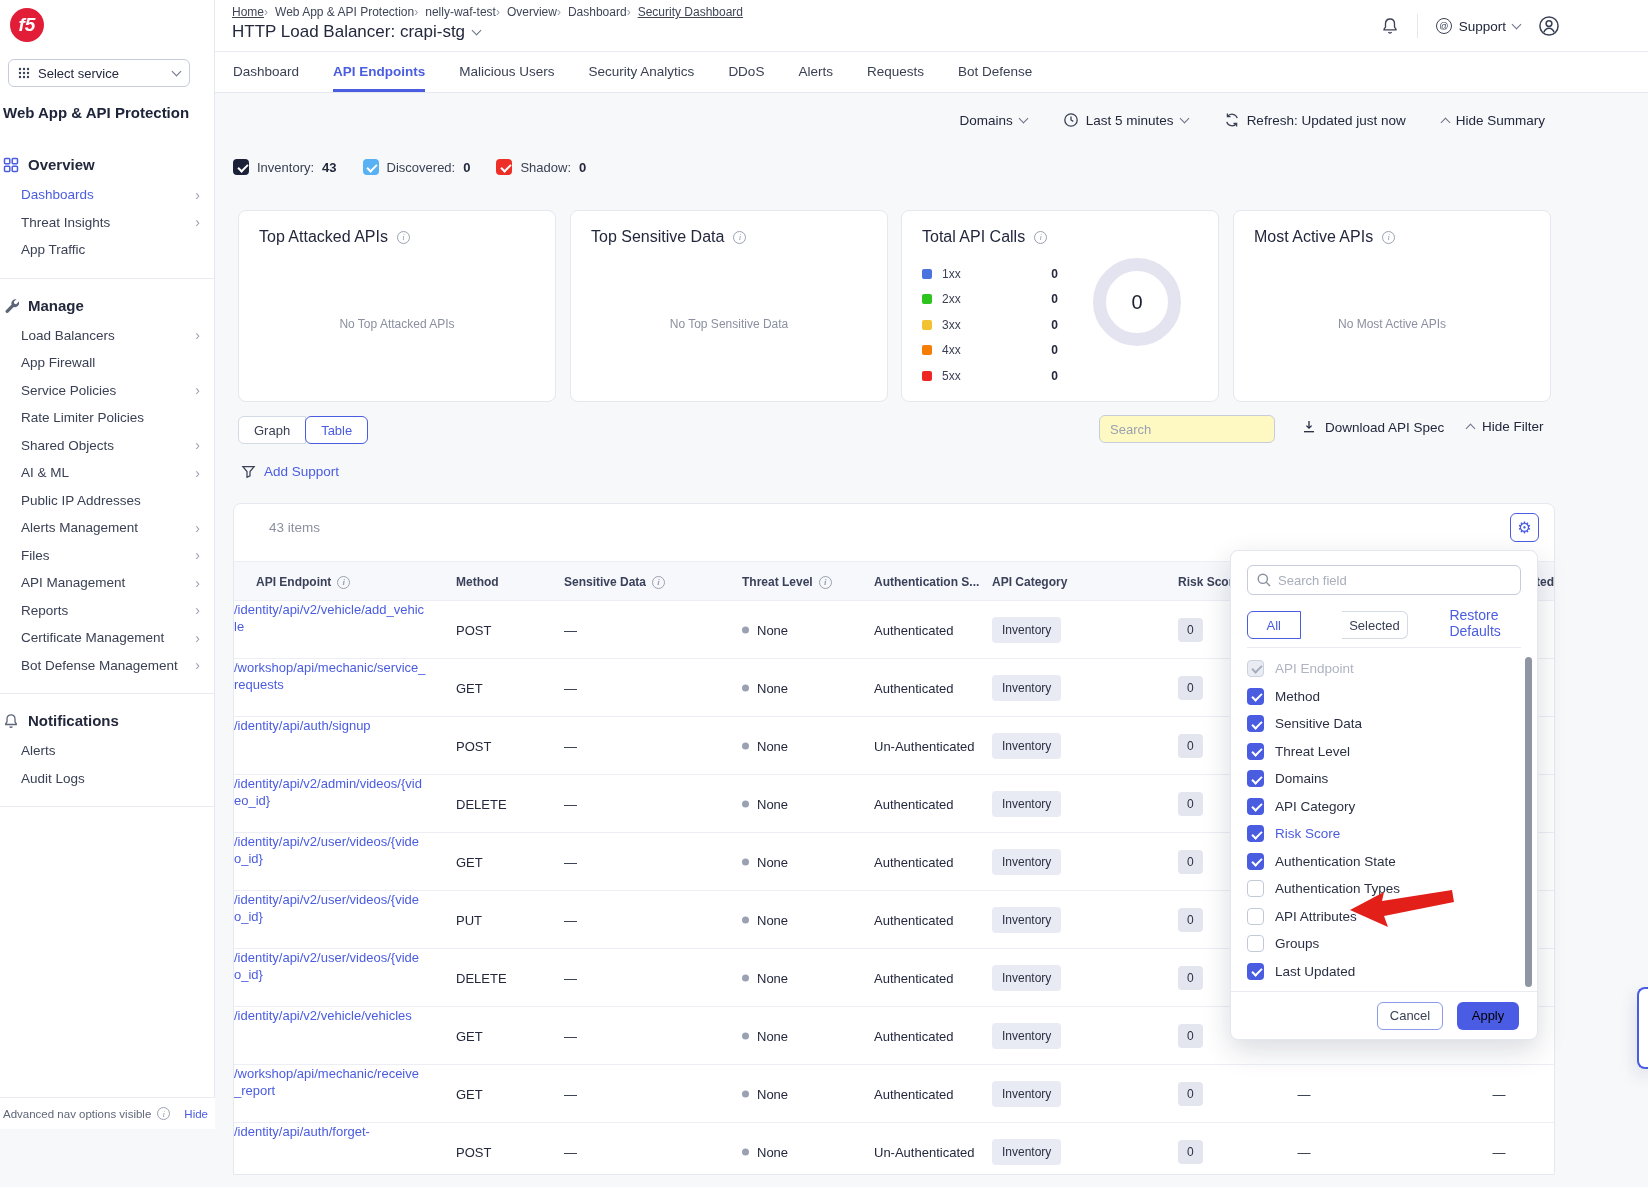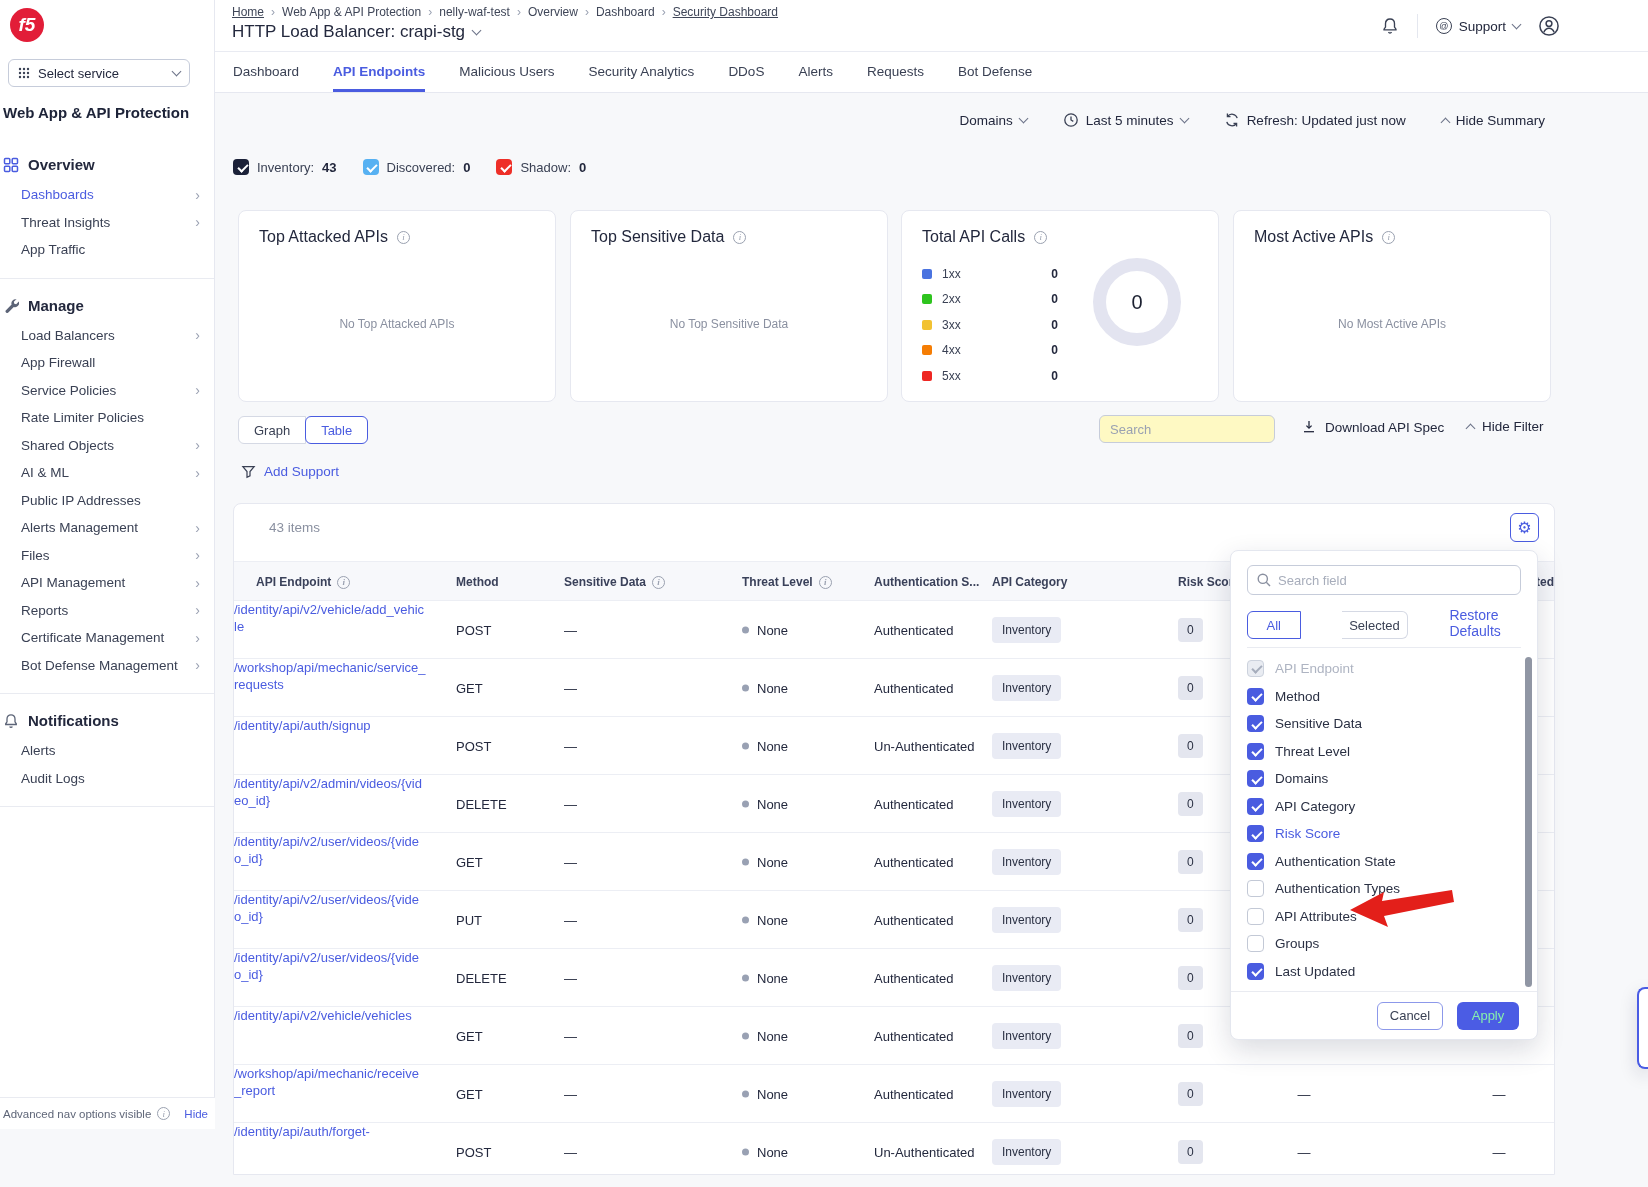--- a/index.html
+++ b/index.html
@@ -2,21 +2,21 @@
 <html><head>
 <meta charset="utf-8">
 <style>
   * { margin:0; padding:0; box-sizing:border-box; }
   body { font-family:"Liberation Sans","DejaVu Sans",sans-serif; color:#262b41; background:#fff; }
   .screen { position:relative; width:1648px; height:1187px; overflow:hidden; background:#f7f8fa; }
 
   
   .topbar { position:absolute; left:215px; top:0; right:0; height:52px; background:#fff; border-bottom:1px solid #e9ebf2; z-index:5;}
   .breadcrumb { position:absolute; left:17px; top:5px; font-size:12px; color:#3f4658; display:flex; gap:7px; align-items:center;}
-  .crumb-wrap{ display:flex; gap:7px; align-items:center;}
+  .crumb-wrap{ display:flex; align-items:center;}
   .crumb { color:#3f4658; text-decoration:none; cursor:pointer;}
   .crumb.u { text-decoration:underline; }
   .crumb-wrap:last-child .sep{ display:none;}
   .sep{ color:#9aa1b2; font-size:12px;}
   .page-title-row{ position:absolute; left:17px; top:22px; display:flex; align-items:center; gap:8px;}
   .page-title{ font-size:17px; color:#23283d; }
   .cv{ width:7px; height:7px; border-right:1.6px solid #6b7287; border-bottom:1.6px solid #6b7287; display:inline-block; transform:rotate(45deg); margin-top:-3px;}
   .cv.up{ transform:rotate(-135deg); margin-top:4px;}
   .top-right{ position:absolute; right:88px; top:0; height:52px; display:flex; align-items:center; gap:18px;}
   .vdiv{ width:1px; height:24px; background:#e4e7ef;}
@@ -128,21 +128,21 @@
   .opt{ display:flex; align-items:center; gap:11px; height:27.5px; cursor:pointer;}
   .opt .cb{ width:17px; height:17px;}
   .opt .cb.on::after{ left:4px; top:4.5px;}
   .opt-label{ font-size:13.5px; color:#2a3043;}
   .opt-label.disabled{ color:#aeb4c2;}
   .opt-label.highlighted{ color:#4a5ce0;}
   .p-scroll{ position:absolute; right:5px; top:106px; width:7px; height:330px; border-radius:4px; background:#9096a4; cursor:pointer;}
   .p-foot{ position:absolute; left:0; right:0; bottom:0; height:48px; border-top:1px solid #e9ebf1; display:flex; align-items:center; justify-content:flex-end; gap:14px; padding-right:18px;}
   .btn{ height:28px; border-radius:6px; font-size:13px; display:flex; align-items:center; justify-content:center; cursor:pointer; font-family:inherit;}
   .btn.cancel{ width:66px; border:1px solid #8c98ea; background:#fff; color:#3a4154;}
-  .btn.apply{ width:62px; border:none; background:#4b5ce4; color:#86efac;}
+  .btn.apply{ width:62px; border:none; background:#4b5ce4; color:#000000;}
 
   .arrow-svg{ position:absolute; left:1346px; top:884px; z-index:30;}
   .fragment{ position:absolute; left:1637px; top:987px; width:14px; height:82px; background:#fff; border:2px solid #4a5ce4; border-right:none; border-radius:8px 0 0 8px; box-shadow:0 6px 18px rgba(25,30,60,.15); z-index:25;}
 </style>
 </head>
 <body>
 
 <div class="screen">
 
   <div class="sidebar">

